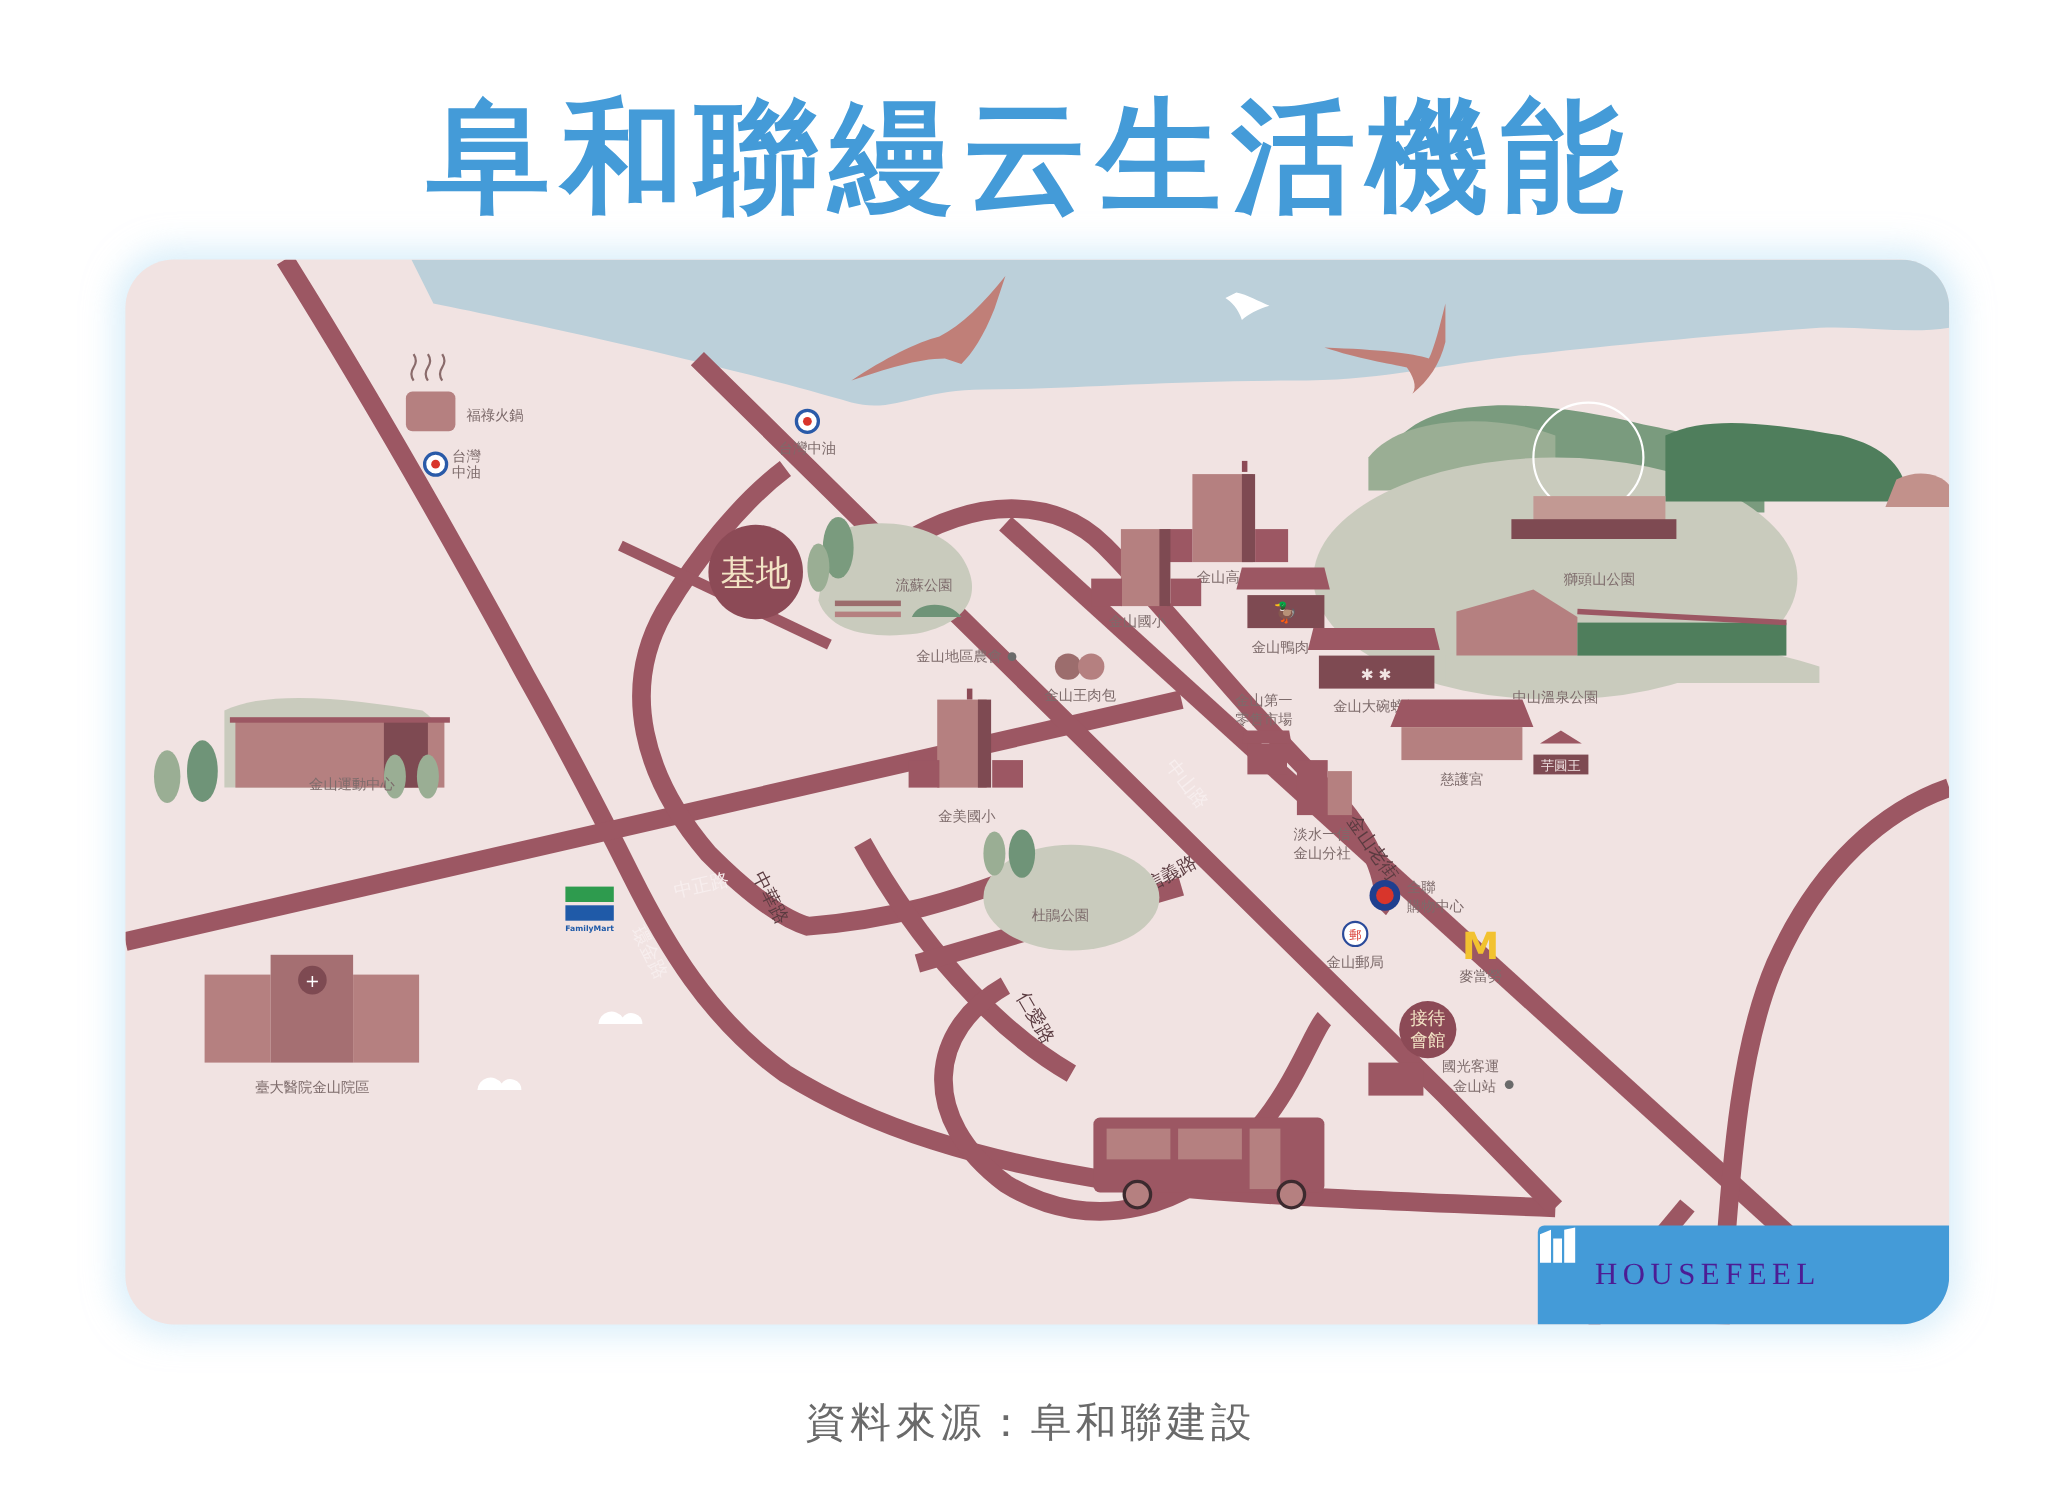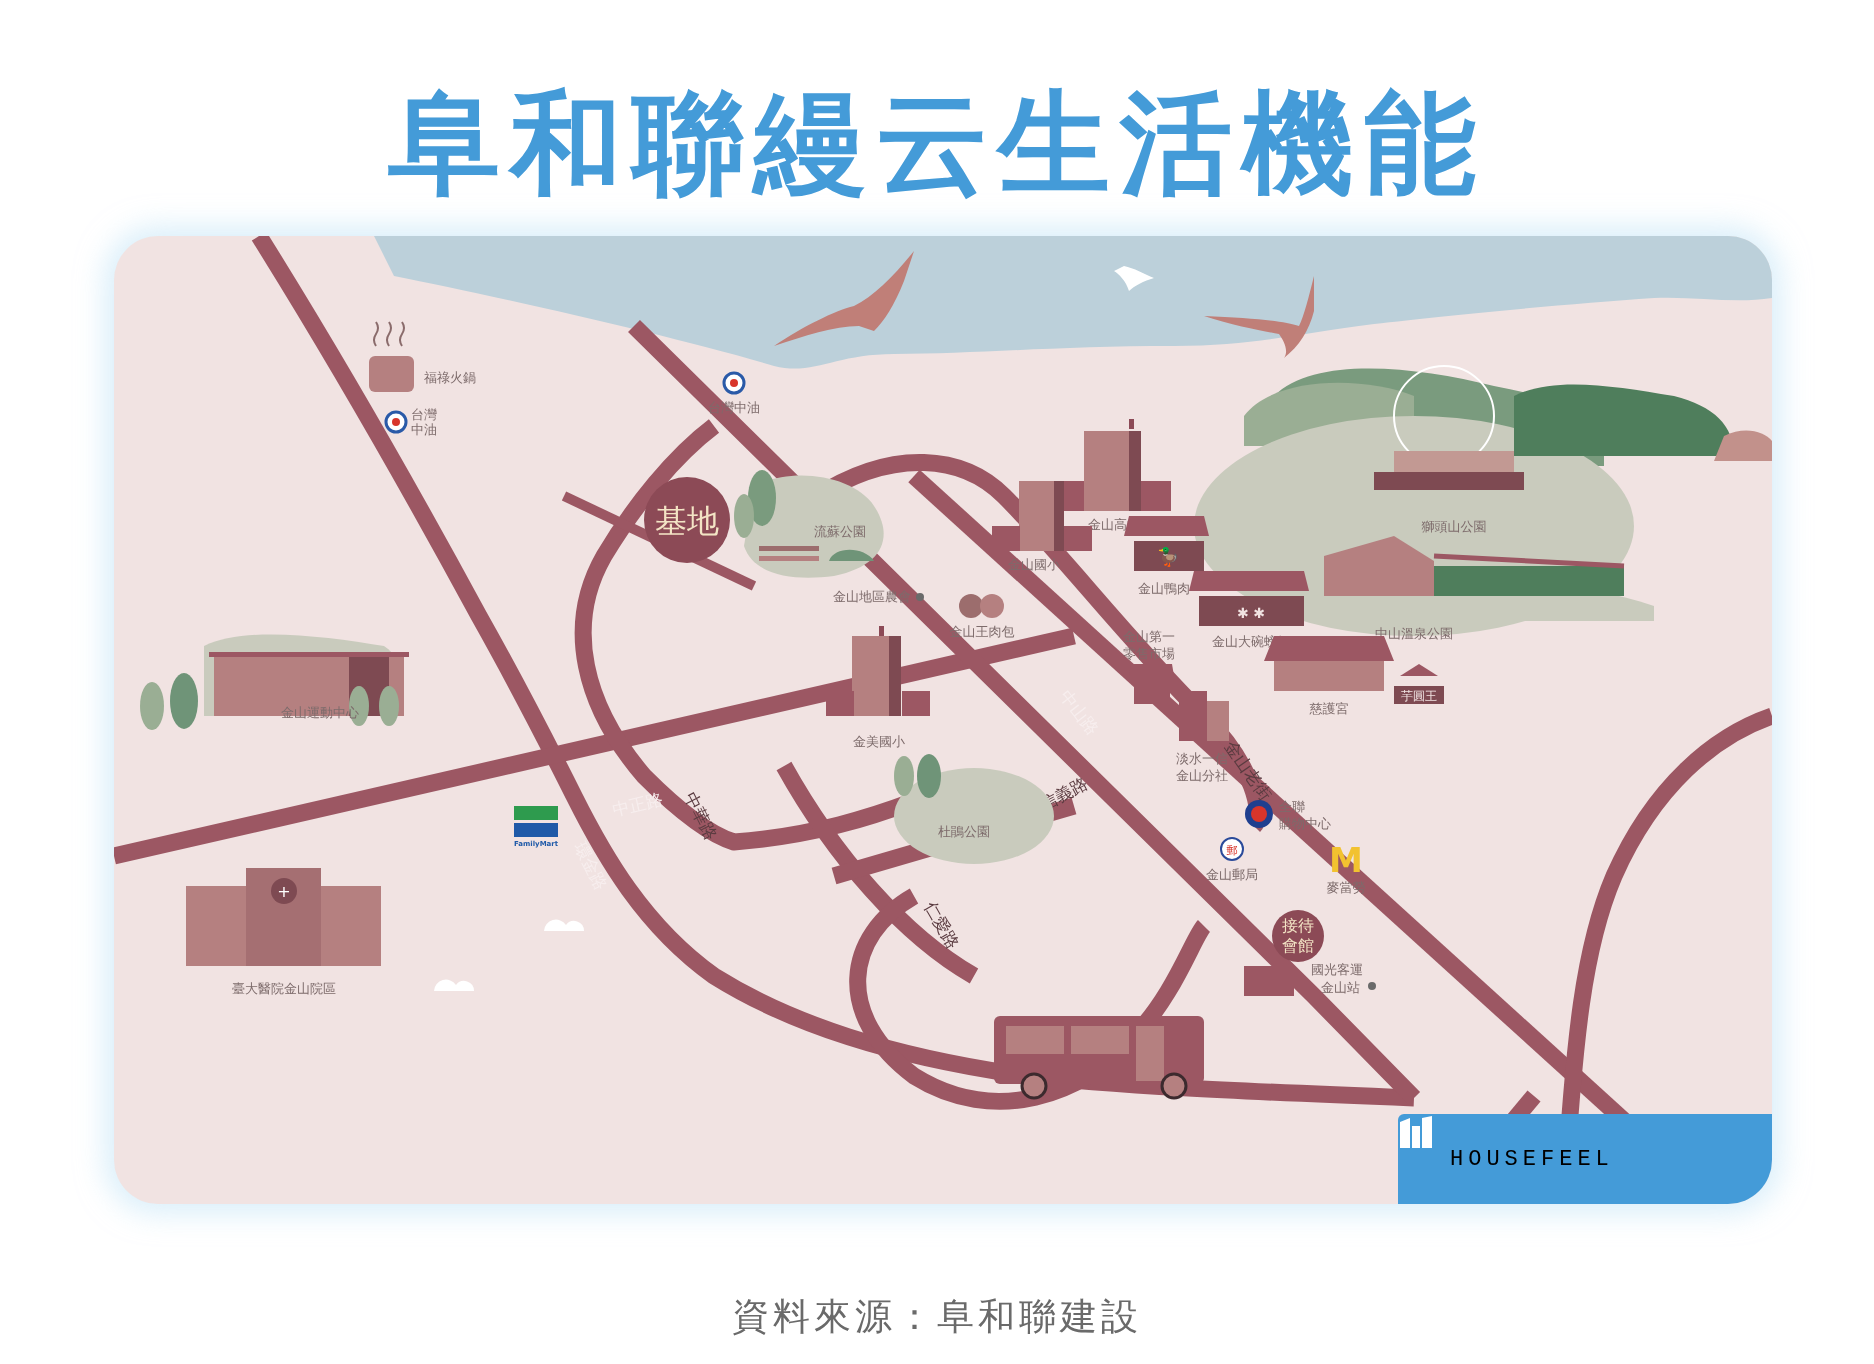--- a/index.html
+++ b/index.html
@@ -11,23 +11,23 @@
     border-radius: 44px; overflow: hidden; background: #f1e3e2;
     box-shadow: 0 0 28px 10px rgba(190, 225, 245, 0.55); }
   .map-card svg { position: absolute; left: 0; top: 0; }
   .lbl { font-family: "DejaVu Sans", sans-serif; fill: #7d6b6b; font-size: 13px; }
   .road-lbl { font-family: "DejaVu Sans", sans-serif; fill: #f7eeee; font-size: 17px; }
   .road-lbl-dark { font-family: "DejaVu Sans", sans-serif; fill: #5a3b40; font-size: 17px; }
   .badge-txt { font-family: "DejaVu Serif", serif; fill: #f3e4c5; }
   .brand-bar { position: absolute; right: 0; bottom: 0; width: 374px; height: 90px;
     background: #449bd8; border-top-left-radius: 6px; display: flex; align-items: center; padding-left: 52px; box-sizing: border-box; }
   .brand-logo { width: 36px; height: 38px; margin-right: 18px; }
-  .brand-name { color: #000000; font-family: Liberation Mono, monospace; font-size: 22px; letter-spacing: 5px; }
+  .brand-name { color: #4c1d95; font-family: Liberation Serif, serif; font-size: 28px; letter-spacing: 5px; }
   .source { position: absolute; left: 0; right: 0; top: 1268px; text-align: center;
-    font-size: 37px; color: #6a6a6a; letter-spacing: 4px; margin-top: 24px; }
+    font-size: 37px; color: #6a6a6a; letter-spacing: 4px; }
   .poi { cursor: pointer; }
 </style>
 </head>
 <body>
 
 <div class="page-title">阜和聯縵云生活機能</div>
 
 <div class="map-card">
 <svg width="1658" height="968" viewBox="0 0 1658 968">
 

